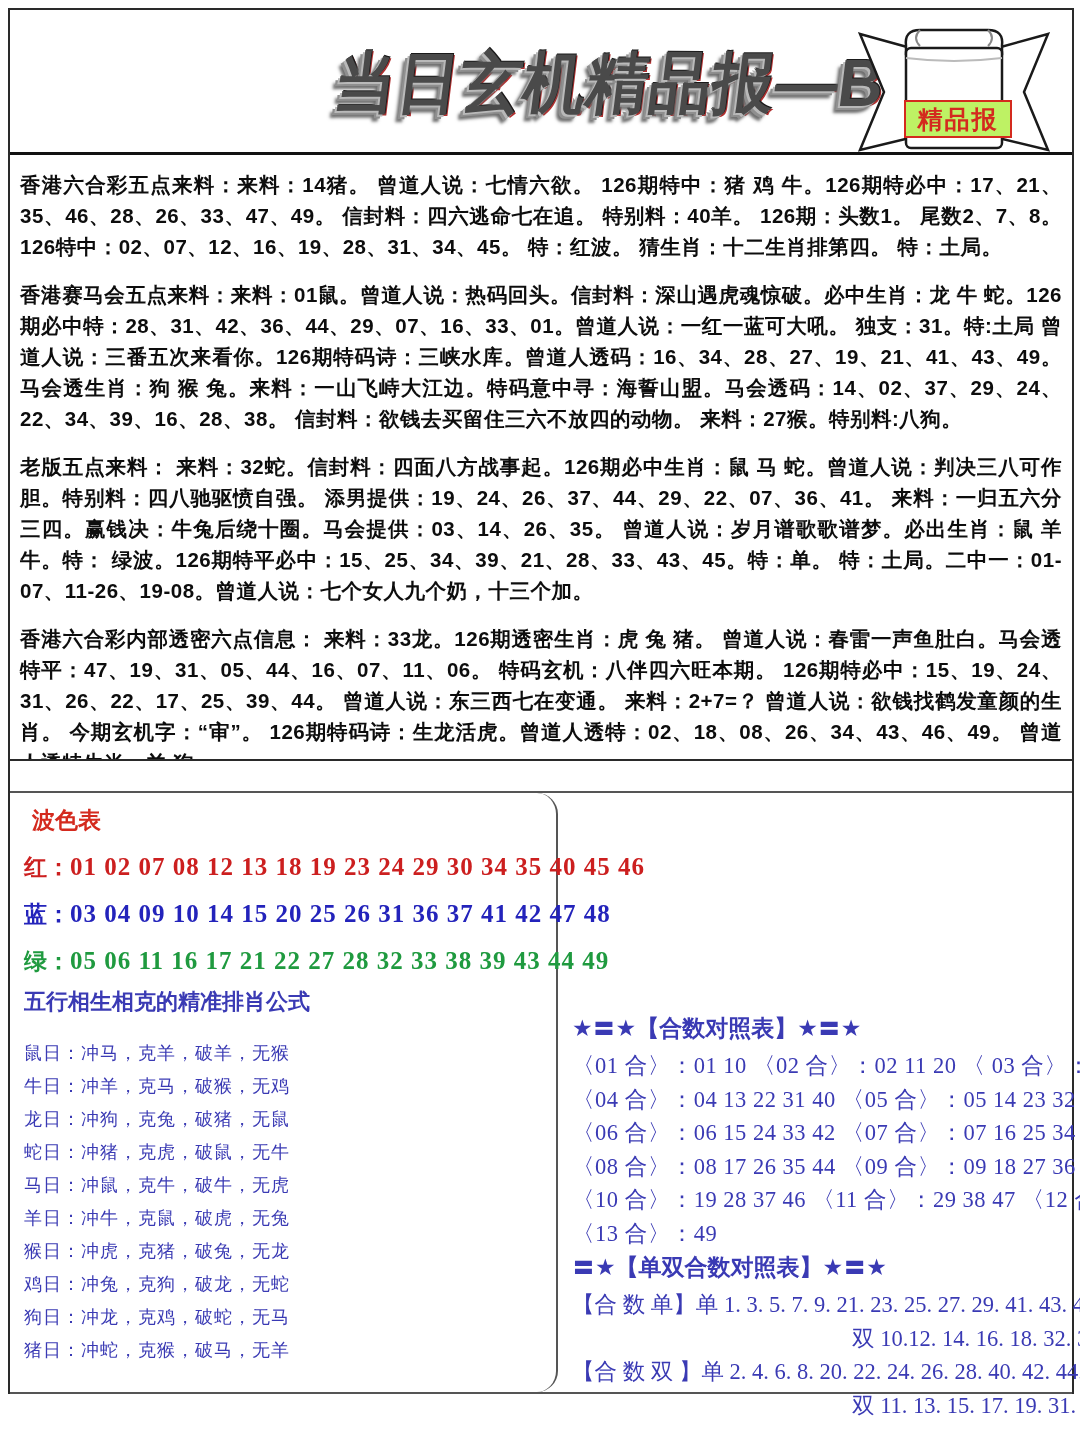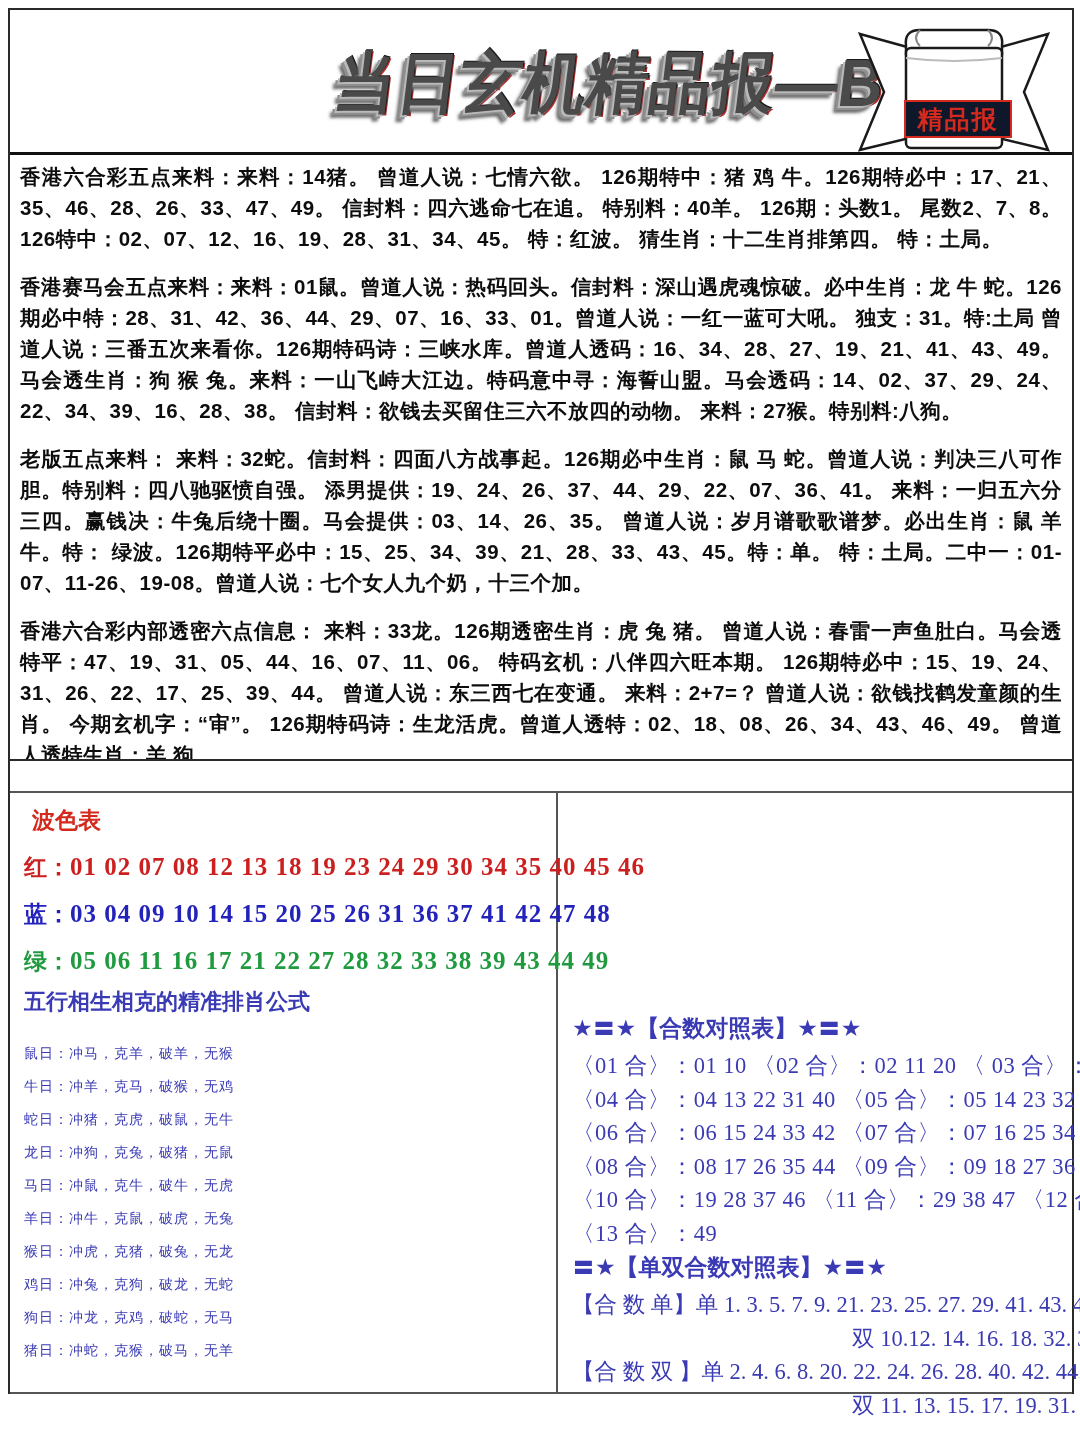--- a/index.html
+++ b/index.html
@@ -28,53 +28,54 @@
       -6px 6px 3px #6e6e6e,
       1px -1px 0 #1a1a1a,
       2px 1px 0 #b03030;
   }
   .scroll-wrap{position:absolute;right:18px;top:14px;width:200px;height:128px;}
   .scroll-wrap svg{display:block;}
   .badge{
     position:absolute;left:50px;top:76px;width:104px;height:34px;
     border:2px solid #d42a1e;color:#d42a1e;
     font-size:25px;font-weight:bold;text-align:center;line-height:34px;
-    letter-spacing:2px;background:#0f172a;
+    letter-spacing:2px;background:#bef264;
   }
   
   .content{
     height:606px;overflow:hidden;border-bottom:2px solid #2a2a2a;
     padding:6px 10px 0 10px;box-sizing:border-box;
   }
   .para{
     color:#0d0d0d;font-weight:700;font-size:20.5px;line-height:31px;
-    letter-spacing:0.5px;text-align:justify;margin:0 0 17px 0;
+    letter-spacing:0.5px;text-align:justify;margin:8px 0 17px 0;
   }
   
   .band{height:30px;border-bottom:2px solid #555;}
   
   .bottom{
     display:flex;height:601px;border-bottom:2px solid #555;box-sizing:border-box;
   }
   .col-left{
     width:548px;box-sizing:border-box;border-right:2px solid #555;
     padding:8px 6px 0 14px;
+    border-radius:21px;
   }
   .col-right{
     flex:1;box-sizing:border-box;padding:218px 4px 0 14px;
   }
   .wave-title{font-size:23px;font-weight:bold;margin:4px 0 10px 8px;}
   .wave-row{margin:16px 0 6px 0;white-space:nowrap;}
   .wave-row .lbl{font-size:23px;font-weight:bold;}
   .wave-row .nums{
     font-family:"Liberation Serif","DejaVu Serif",serif;
     font-size:25px;font-weight:bold;letter-spacing:1px;
   }
   .zodiac-title{font-size:22px;font-weight:700;margin:10px 0 20px 0;}
-  .zodiac-row{font-size:14px;line-height:33px;letter-spacing:1px;}
+  .zodiac-row{font-size:18px;line-height:33px;letter-spacing:1px;}
   .blue-ink{color:#3a3ab4;}
   .sum-title{font-size:23px;font-weight:bold;line-height:34px;margin-bottom:4px;white-space:nowrap;}
   .sum-row{
     font-family:"Liberation Serif","DejaVu Serif",serif;
     font-size:22.5px;line-height:33.5px;white-space:nowrap;letter-spacing:0.5px;
   }
   .oe-row{
     font-family:"Liberation Serif","DejaVu Serif",serif;
     font-size:22.5px;line-height:33.5px;white-space:nowrap;
   }
@@ -125,22 +126,22 @@
       <div class="wave-row">
         <span class="lbl" style="color: rgb(35, 35, 187);">蓝：</span><span class="nums" style="color: rgb(35, 35, 187); text-align: center;">03 04 09 10 14 15 20 25 26 31 36 37 41 42 47 48</span>
       </div>
       <div class="wave-row">
         <span class="lbl" style="color: rgb(31, 154, 63);">绿：</span><span class="nums" style="color: rgb(31, 154, 63);">05 06 11 16 17 21 22 27 28 32 33 38 39 43 44 49</span>
       </div>
 
       <div class="zodiac-title blue-ink">五行相生相克的精准排肖公式</div>
       <div class="zodiac-row blue-ink">鼠日：冲马，克羊，破羊，无猴</div>
       <div class="zodiac-row blue-ink">牛日：冲羊，克马，破猴，无鸡</div>
+      <div class="zodiac-row blue-ink">龙日：冲狗，克兔，破猪，无鼠</div>
       <div class="zodiac-row blue-ink">蛇日：冲猪，克虎，破鼠，无牛</div>
-      <div class="zodiac-row blue-ink">龙日：冲狗，克兔，破猪，无鼠</div>
       <div class="zodiac-row blue-ink">马日：冲鼠，克牛，破牛，无虎</div>
       <div class="zodiac-row blue-ink">羊日：冲牛，克鼠，破虎，无兔</div>
       <div class="zodiac-row blue-ink">猴日：冲虎，克猪，破兔，无龙</div>
       <div class="zodiac-row blue-ink">鸡日：冲兔，克狗，破龙，无蛇</div>
       <div class="zodiac-row blue-ink">狗日：冲龙，克鸡，破蛇，无马</div>
       <div class="zodiac-row blue-ink">猪日：冲蛇，克猴，破马，无羊</div>
     </div>
 
     <div class="col-right">
       <div class="sum-title blue-ink">★〓★【合数对照表】★〓★</div>

